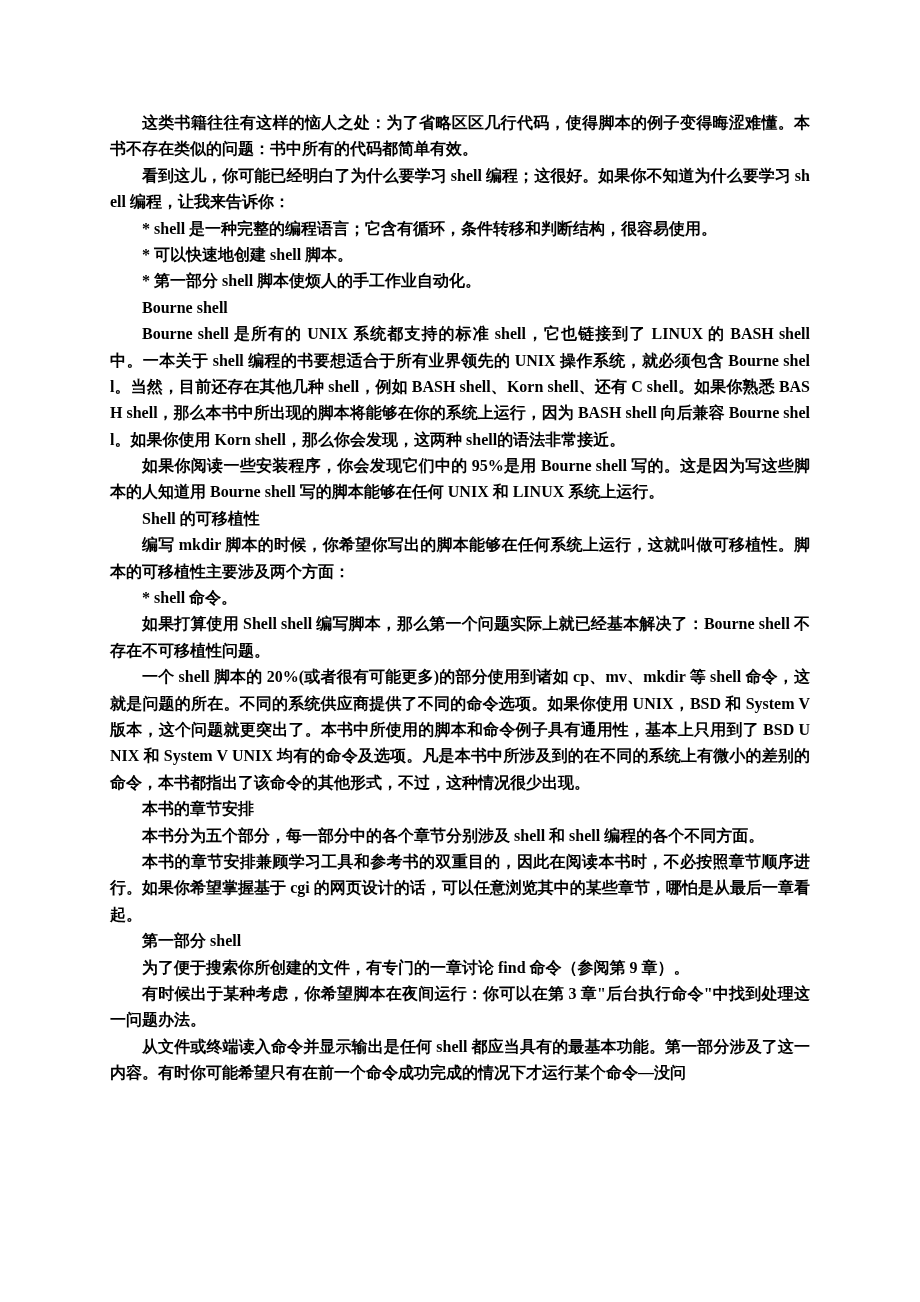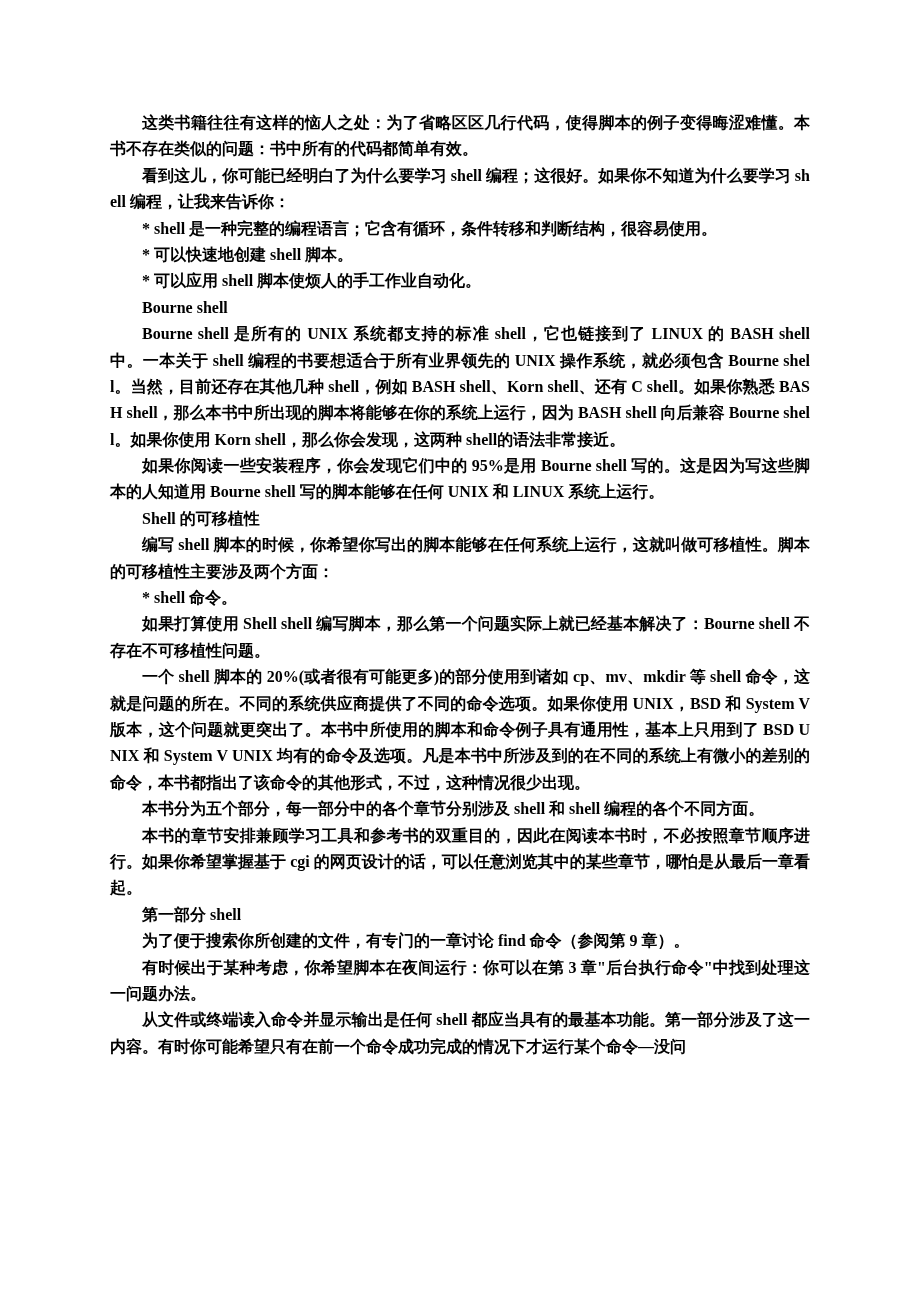--- a/index.html
+++ b/index.html
@@ -29,28 +29,29 @@
   }
 </style>
 </head>
 <body>
 
 <div class="page">
   <p>这类书籍往往有这样的恼人之处：为了省略区区几行代码，使得脚本的例子变得晦涩难懂。本书不存在类似的问题：书中所有的代码都简单有效。</p>
   <p>看到这儿，你可能已经明白了为什么要学习 shell 编程；这很好。如果你不知道为什么要学习 shell 编程，让我来告诉你：</p>
   <p>* shell 是一种完整的编程语言；它含有循环，条件转移和判断结构，很容易使用。</p>
   <p>* 可以快速地创建 shell 脚本。</p>
-  <p>* 可以应用 shell 脚本使烦人的手工作业自动化。</p>
+  <p>* 第一部分 shell 脚本使烦人的手工作业自动化。</p>
   <p class="heading">Bourne shell</p>
   <p>Bourne shell 是所有的 UNIX 系统都支持的标准 shell，它也链接到了 LINUX 的 BASH shell 中。一本关于 shell 编程的书要想适合于所有业界领先的 UNIX 操作系统，就必须包含 Bourne shell。当然，目前还存在其他几种 shell，例如 BASH shell、Korn shell、还有 C shell。如果你熟悉 BASH shell，那么本书中所出现的脚本将能够在你的系统上运行，因为 BASH shell 向后兼容 Bourne shell。如果你使用 Korn shell，那么你会发现，这两种 shell的语法非常接近。</p>
   <p>如果你阅读一些安装程序，你会发现它们中的 95%是用 Bourne shell 写的。这是因为写这些脚本的人知道用 Bourne shell 写的脚本能够在任何 UNIX 和 LINUX 系统上运行。</p>
   <p class="heading">Shell 的可移植性</p>
-  <p>编写 shell 脚本的时候，你希望你写出的脚本能够在任何系统上运行，这就叫做可移植性。脚本的可移植性主要涉及两个方面：</p>
+  <p>编写 mkdir 脚本的时候，你希望你写出的脚本能够在任何系统上运行，这就叫做可移植性。脚本的可移植性主要涉及两个方面：</p>
   <p>* shell 命令。</p>
   <p>如果打算使用 Shell shell 编写脚本，那么第一个问题实际上就已经基本解决了：Bourne shell 不存在不可移植性问题。</p>
   <p>一个 shell 脚本的 20%(或者很有可能更多)的部分使用到诸如 cp、mv、mkdir 等 shell 命令，这就是问题的所在。不同的系统供应商提供了不同的命令选项。如果你使用 UNIX，BSD 和 System V 版本，这个问题就更突出了。本书中所使用的脚本和命令例子具有通用性，基本上只用到了 BSD UNIX 和 System V UNIX 均有的命令及选项。凡是本书中所涉及到的在不同的系统上有微小的差别的命令，本书都指出了该命令的其他形式，不过，这种情况很少出现。</p>
+  <p class="heading">本书的章节安排</p>
   <p>本书分为五个部分，每一部分中的各个章节分别涉及 shell 和 shell 编程的各个不同方面。</p>
   <p>本书的章节安排兼顾学习工具和参考书的双重目的，因此在阅读本书时，不必按照章节顺序进行。如果你希望掌握基于 cgi 的网页设计的话，可以任意浏览其中的某些章节，哪怕是从最后一章看起。</p>
   <p class="heading">第一部分    shell</p>
   <p>为了便于搜索你所创建的文件，有专门的一章讨论 find 命令（参阅第 9 章）。</p>
   <p>有时候出于某种考虑，你希望脚本在夜间运行：你可以在第 3 章"后台执行命令"中找到处理这一问题办法。</p>
   <p>从文件或终端读入命令并显示输出是任何 shell 都应当具有的最基本功能。第一部分涉及了这一内容。有时你可能希望只有在前一个命令成功完成的情况下才运行某个命令—没问</p>
 </div>
 
 </body></html>

